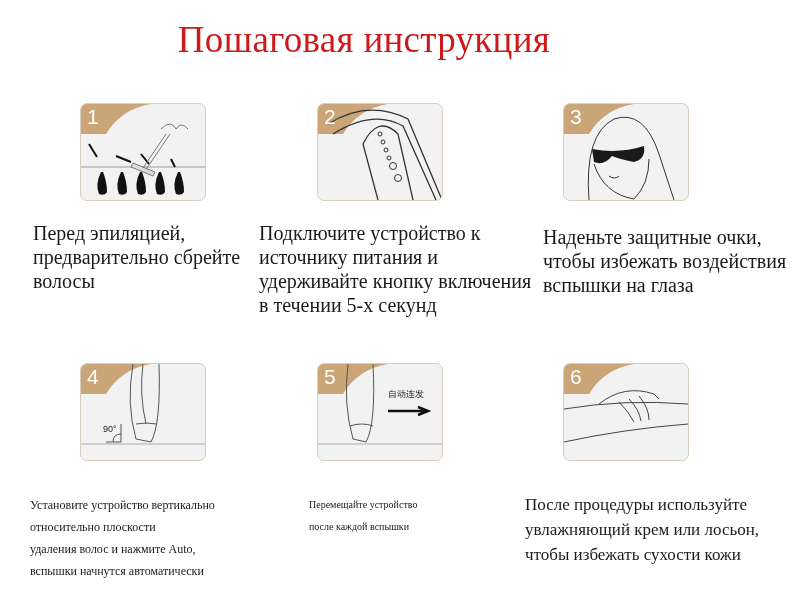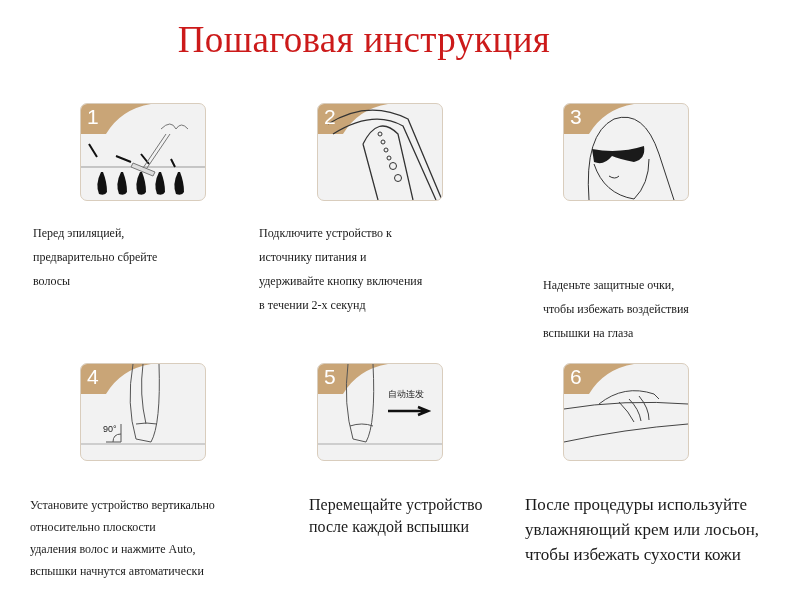--- a/index.html
+++ b/index.html
@@ -5,21 +5,21 @@
   html, body { margin:0; padding:0; }
   body { width:800px; height:605px; background:#ffffff; position:relative; overflow:hidden;
          font-family:"Liberation Serif","DejaVu Serif",serif; color:#1a1a1a; }
   .title { position:absolute; left:0; top:18px; width:728px; text-align:center;
            font-size:37px; color:#cc1a1a; letter-spacing:0.3px; }
   .card { position:absolute; width:124px; height:96px; border:1.5px solid #d9cdbd;
           border-radius:7px; background:#f2f2f2; overflow:hidden; }
   .card svg { position:absolute; left:0; top:0; }
   .num { position:absolute; left:6px; top:1px; font-family:"Liberation Sans","DejaVu Sans",sans-serif;
          font-size:21px; color:#ffffff; z-index:2; }
-  .cap { position:absolute; font-size:12px; line-height:24px; color:#1a1a1a; white-space:pre-line; }
+  .cap { position:absolute; font-size:20px; line-height:24px; color:#1a1a1a; white-space:pre-line; }
 </style>
 </head>
 <body>
 
 <div class="title">Пошаговая инструкция</div>
 
 <div class="card" style="left:80px;top:103px;">
   <span class="num">1</span>
   <svg width="124" height="96">
     <path d="M0 0 H70 Q40 5 25 30 H0 Z" fill="#c9a577"></path>
@@ -54,33 +54,33 @@
         <circle cx="68" cy="46" r="2"></circle>
         <circle cx="71" cy="54" r="2"></circle>
         <circle cx="75" cy="62" r="3.5"></circle>
         <circle cx="80" cy="74" r="3.5"></circle>
       </g>
   </svg>
 </div>
 <div class="cap" style="left:259px;top:221px;">Подключите устройство к
 источнику питания и
 удерживайте кнопку включения
-в течении 2-х секунд</div>
+в течении 5-х секунд</div>
 
 <div class="card" style="left:563px;top:103px;">
   <span class="num">3</span>
   <svg width="124" height="96">
     <path d="M0 0 H70 Q40 5 25 30 H0 Z" fill="#c9a577"></path>
     <path d="M25 96 Q20 30 50 15 Q80 5 95 50 L110 96" stroke="#333" fill="none"></path>
     <path d="M30 60 Q40 90 70 95 Q85 80 85 55" stroke="#333" fill="none"></path>
     <path d="M28 45 Q55 50 80 42 Q82 55 70 58 Q55 55 48 52 Q40 62 30 58Z" fill="#1a1a1a"></path>
     <path d="M45 72 q6 4 10 0" stroke="#333" fill="none"></path>
   </svg>
 </div>
-<div class="cap" style="left:543px;top:225px;margin-top:48px;">Наденьте защитные очки,
+<div class="cap" style="left:543px;top:225px;">Наденьте защитные очки,
 чтобы избежать воздействия
 вспышки на глаза</div>
 
 <div class="card" style="left:80px;top:363px;">
   <span class="num">4</span>
   <svg width="124" height="96">
     <path d="M0 0 H70 Q40 5 25 30 H0 Z" fill="#c9a577"></path>
     <line x1="0" y1="80" x2="124" y2="80" stroke="#aaa"></line>
     <path d="M52 0 Q45 40 55 75 L70 78 Q80 60 78 0" stroke="#555" fill="none"></path>
     <path d="M62 0 Q58 30 65 60 M55 60 Q65 58 76 60" stroke="#555" fill="none"></path>
@@ -97,21 +97,21 @@
   <span class="num">5</span>
   <svg width="124" height="96">
     <path d="M0 0 H70 Q40 5 25 30 H0 Z" fill="#c9a577"></path>
     <line x1="0" y1="80" x2="124" y2="80" stroke="#aaa"></line>
     <path d="M30 0 Q25 40 35 75 L48 78 Q58 60 55 0" stroke="#555" fill="none"></path>
     <path d="M32 62 Q44 58 55 62" stroke="#555" fill="none"></path>
     <text x="70" y="33" font-size="9" font-family="DejaVu Sans, sans-serif" fill="#222">自动连发</text>
     <path d="M70 47 H108 M100 43 L110 47 L100 51" stroke="#111" stroke-width="2.5" fill="none"></path>
   </svg>
 </div>
-<div class="cap" style="left:309px;top:494px;font-size:16px;line-height:22px;">Перемещайте устройство
+<div class="cap" style="left:309px;top:494px;font-size:10px;line-height:22px;">Перемещайте устройство
 после каждой вспышки</div>
 
 <div class="card" style="left:563px;top:363px;">
   <span class="num">6</span>
   <svg width="124" height="96">
     <path d="M0 0 H70 Q40 5 25 30 H0 Z" fill="#c9a577"></path>
     <path d="M0 45 Q60 35 124 40 M0 78 Q60 65 124 60" stroke="#444" fill="none"></path>
     <path d="M35 40 Q60 20 90 30 L95 35 M55 38 q10 10 15 20 M65 35 q10 10 12 22 M75 32 q10 12 10 24" stroke="#444" fill="none"></path>
   </svg>
 </div>

